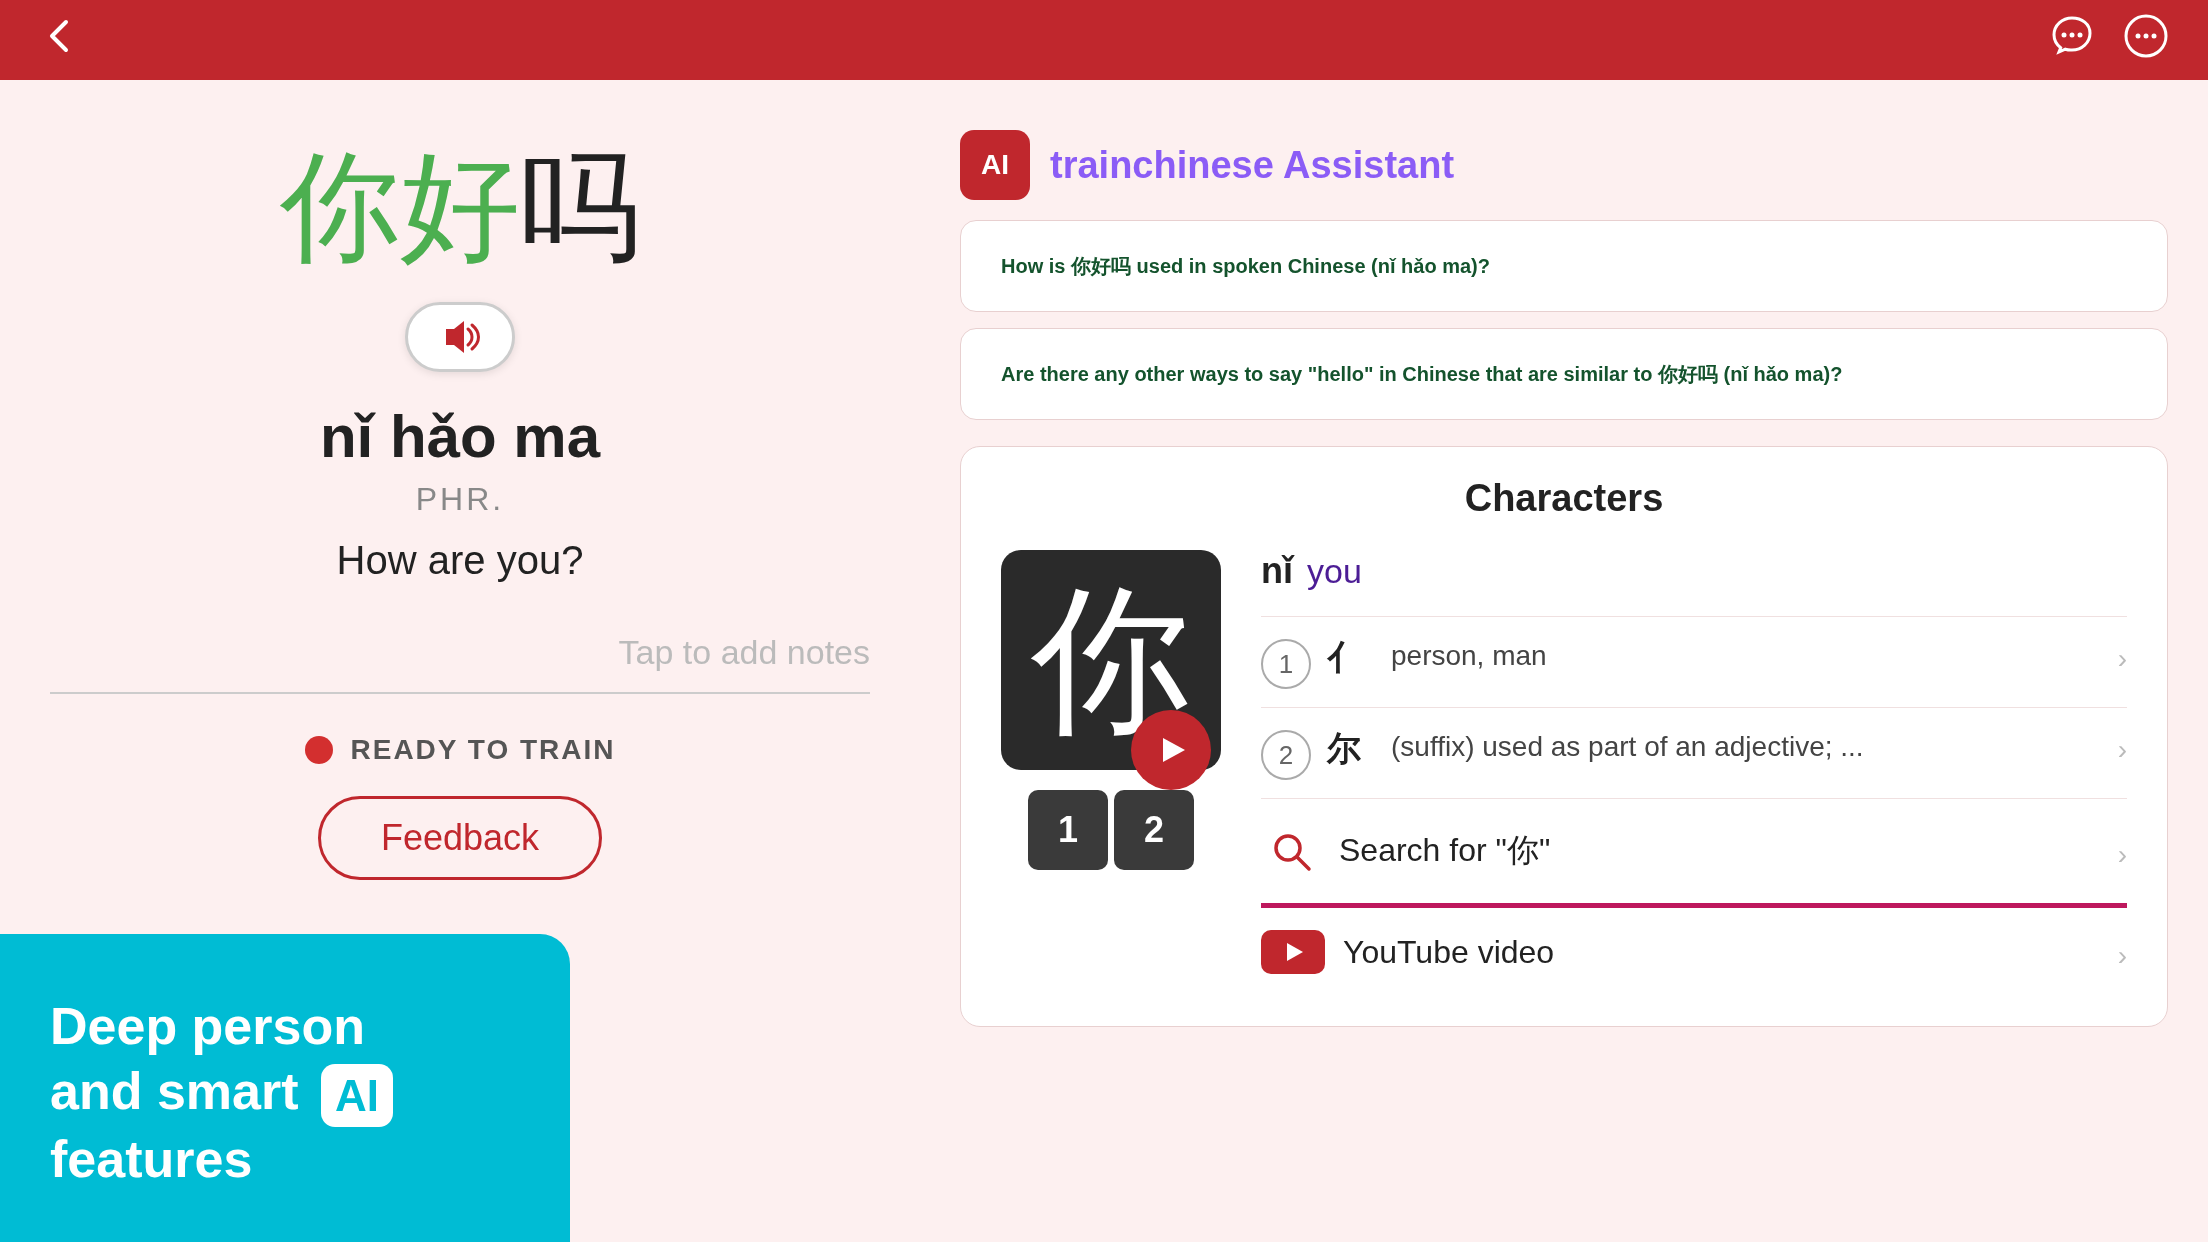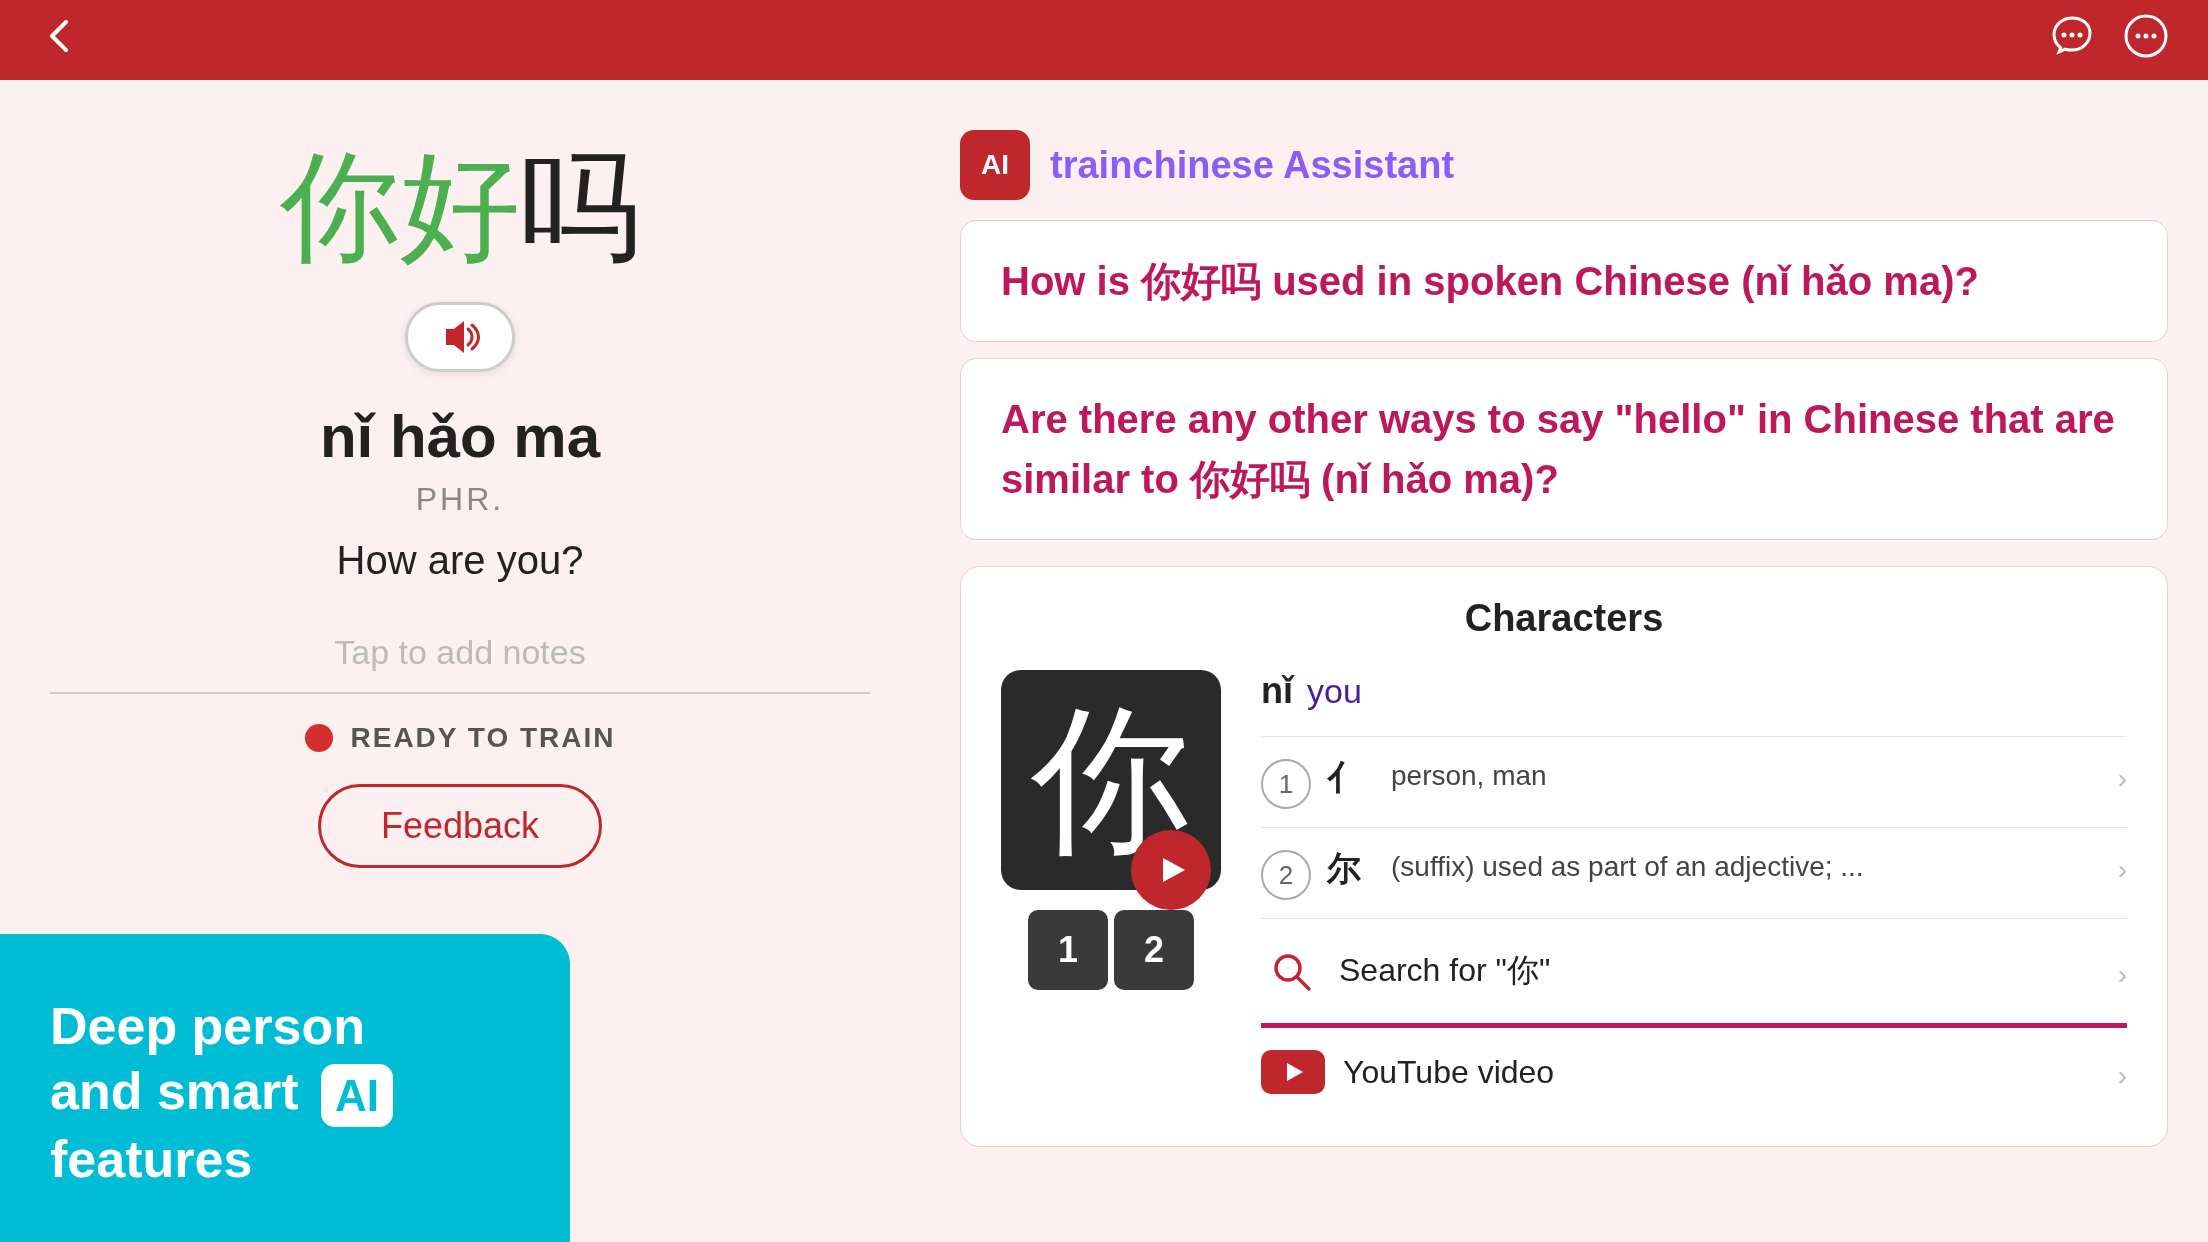--- a/index.html
+++ b/index.html
@@ -102,22 +102,22 @@
       font-size: 40px;
       color: #222;
       font-weight: 400;
       margin-bottom: 50px;
     }
 
     .notes-line {
       width: 820px;
       border-bottom: 2px solid #ccc;
       padding-bottom: 20px;
-      margin-bottom: 28px;
-      text-align: center;
+      margin-bottom: 40px;
+      text-align: right;
     }
     .notes-placeholder {
       color: #bbb;
       font-size: 34px;
     }
 
     .ready-row {
       display: flex;
       align-items: center;
       gap: 18px;
@@ -226,22 +226,22 @@
 
     .ai-question {
       background: white;
       border: 1px solid #e8d0d0;
       border-radius: 16px;
       padding: 30px 40px;
       margin-bottom: 16px;
       cursor: pointer;
     }
     .ai-question-text {
-      font-size: 40px;
-      color: #be185d;
+      font-size: 20px;
+      color: #14532d;
       font-weight: 600;
       line-height: 1.5;
     }
 
     
     .characters-section {
       background: white;
       border: 1px solid #e8d0d0;
       border-radius: 20px;
       padding: 30px 40px;

